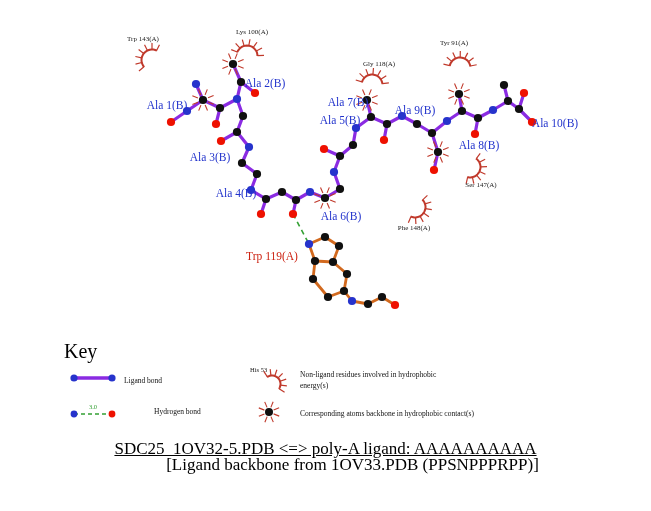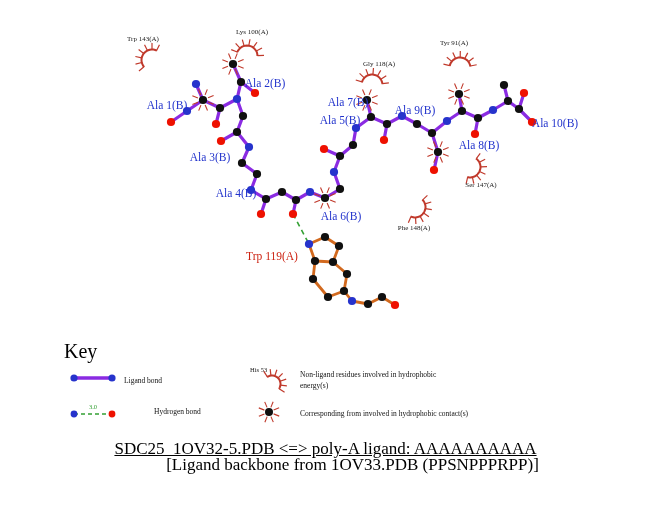--- a/index.html
+++ b/index.html
@@ -307,18 +307,18 @@
       <line x1="10.364080727166062" y1="11.12696703292044" x2="4.800977599765339" y2="8.879327472424968" stroke="#c0392b" stroke-width="1.1"></line>
       <line x1="13.04634435755363" y1="8.3974757327378" x2="10.701957586617988" y2="2.8744466120231564" stroke="#c0392b" stroke-width="1.1"></line>
       <line x1="16.87303296707956" y1="8.364080727166062" x2="19.12067252757503" y2="2.800977599765339" stroke="#c0392b" stroke-width="1.1"></line>
       <line x1="19.6025242672622" y1="11.046344357553627" x2="25.12555338797684" y2="8.70195758661798" stroke="#c0392b" stroke-width="1.1"></line>
     </svg>
 
   <div class="key-desc kd1">
     <div>Non-ligand residues involved in hydrophobic</div>
     <div>energy(s)</div>
   </div>
-  <div class="key-desc kd2">Corresponding from involved in hydrophobic contact(s)</div>
+  <div class="key-desc kd2">Corresponding atoms backbone in hydrophobic contact(s)</div>
 
   <div class="cap cap1">SDC25_1OV32-5.PDB &lt;=&gt; poly-A ligand: AAAAAAAAAA</div>
   <div class="cap cap2">[Ligand backbone from 1OV33.PDB (PPSNPPPRPP)]</div>
 
 </div>
 
 </body></html>

